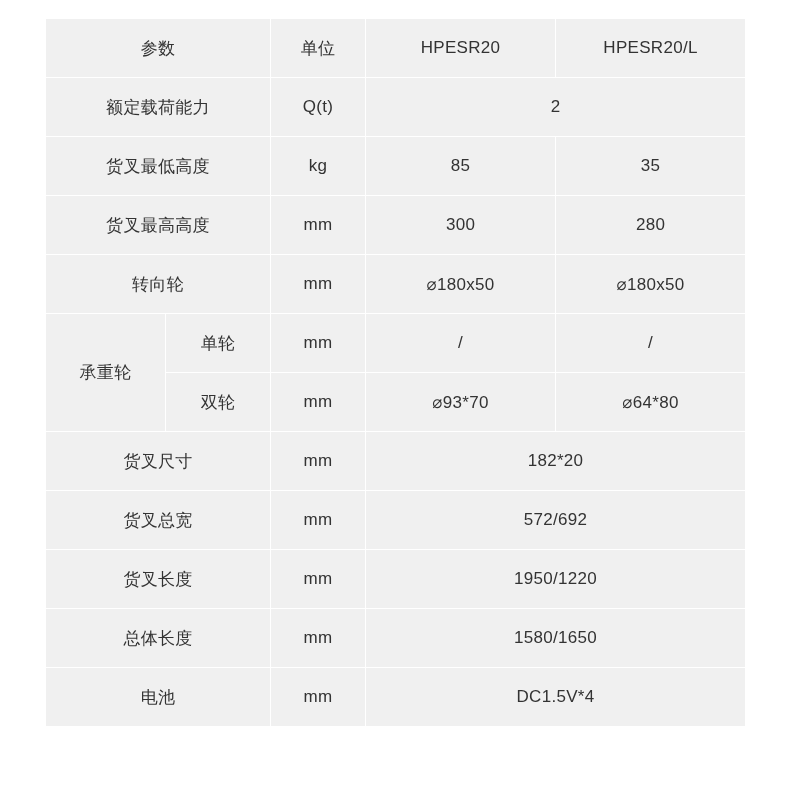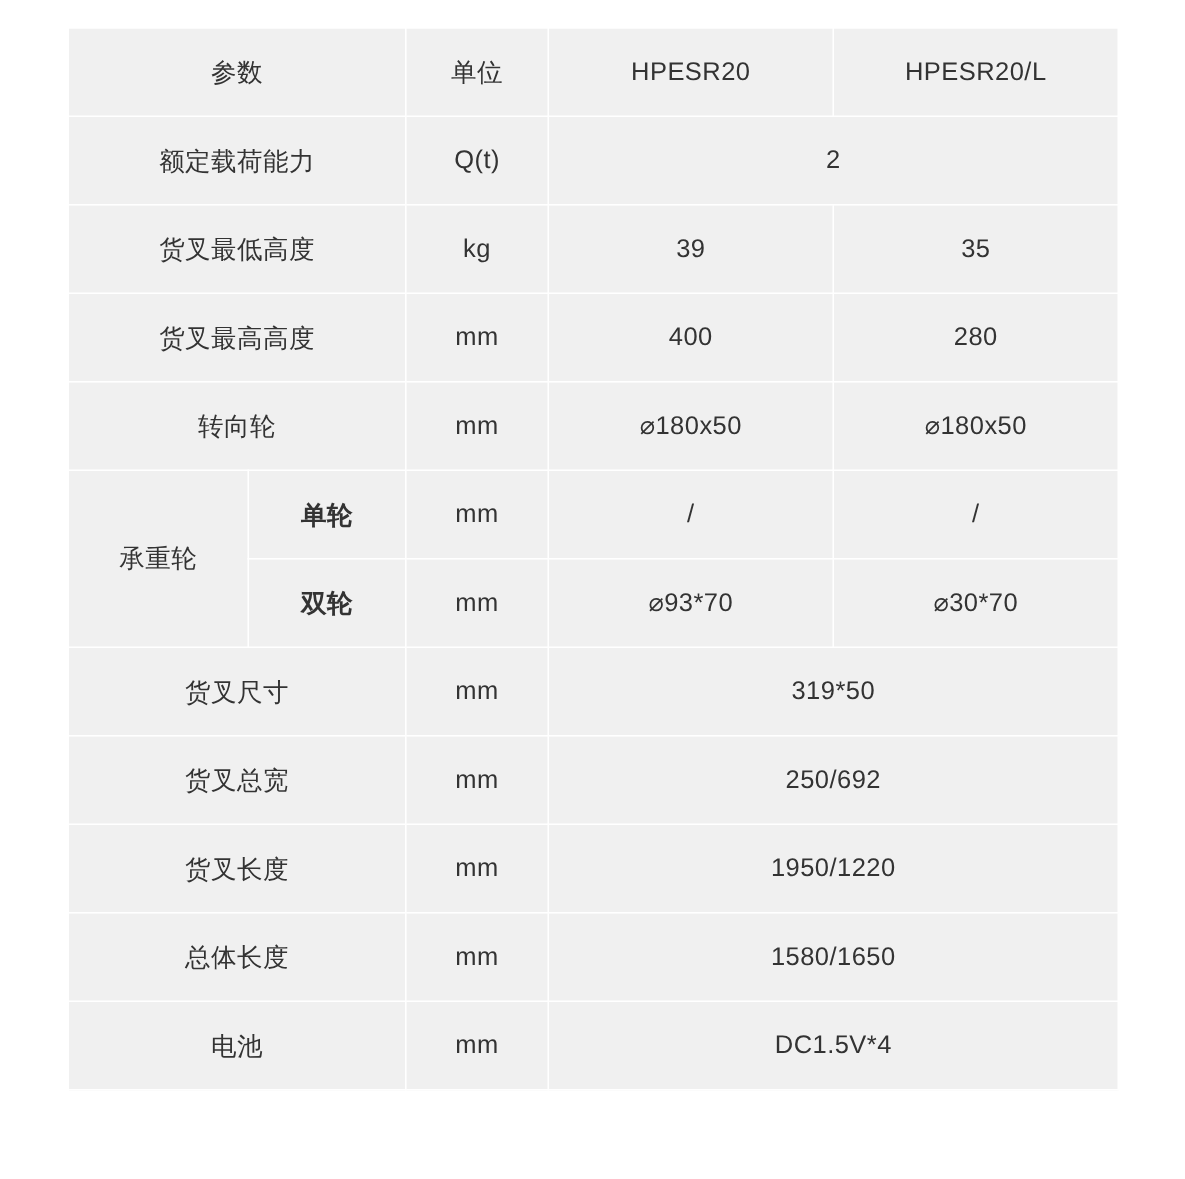--- a/index.html
+++ b/index.html
@@ -51,21 +51,20 @@
     font-size: 17px;
     font-weight: normal;
   }
 
   td.label-sub {
     background: #262626;
     color: #ffffff;
     text-align: left;
     padding-left: 14px;
     font-size: 17px;
-    font-weight: bold;
   }
 
   td.label-merge {
     background: #262626;
     color: #ffffff;
     text-align: right;
     padding-right: 12px;
     font-size: 17px;
     vertical-align: bottom;
     padding-bottom: 10px;
@@ -126,28 +125,28 @@
 
       <tr>
         <td class="label" colspan="2">额定载荷能力</td>
         <td class="unit">Q(t)</td>
         <td class="val" colspan="2">2</td>
       </tr>
 
       <tr>
         <td class="label" colspan="2">货叉最低高度</td>
         <td class="unit">kg</td>
-        <td class="val">39</td>
+        <td class="val">85</td>
         <td class="val">35</td>
       </tr>
 
       <tr>
         <td class="label" colspan="2">货叉最高高度</td>
         <td class="unit">mm</td>
-        <td class="val">400</td>
+        <td class="val">300</td>
         <td class="val">280</td>
       </tr>
 
       <tr>
         <td class="label" colspan="2">转向轮</td>
         <td class="unit">mm</td>
         <td class="val">⌀180x50</td>
         <td class="val">⌀180x50</td>
       </tr>
 
@@ -156,33 +155,33 @@
         <td class="label-sub">单轮</td>
         <td class="unit">mm</td>
         <td class="val">/</td>
         <td class="val">/</td>
       </tr>
 
       <tr>
         <td class="label-sub">双轮</td>
         <td class="unit">mm</td>
         <td class="val">⌀93*70</td>
-        <td class="val">⌀30*70</td>
+        <td class="val">⌀64*80</td>
       </tr>
 
       <tr>
         <td class="label" colspan="2">货叉尺寸</td>
         <td class="unit">mm</td>
-        <td class="val" colspan="2">319*50</td>
+        <td class="val" colspan="2">182*20</td>
       </tr>
 
       <tr>
         <td class="label" colspan="2">货叉总宽</td>
         <td class="unit">mm</td>
-        <td class="val" colspan="2">250/692</td>
+        <td class="val" colspan="2">572/692</td>
       </tr>
 
       <tr>
         <td class="label" colspan="2">货叉长度</td>
         <td class="unit">mm</td>
         <td class="val" colspan="2">1950/1220</td>
       </tr>
 
       <tr>
         <td class="label" colspan="2">总体长度</td>

